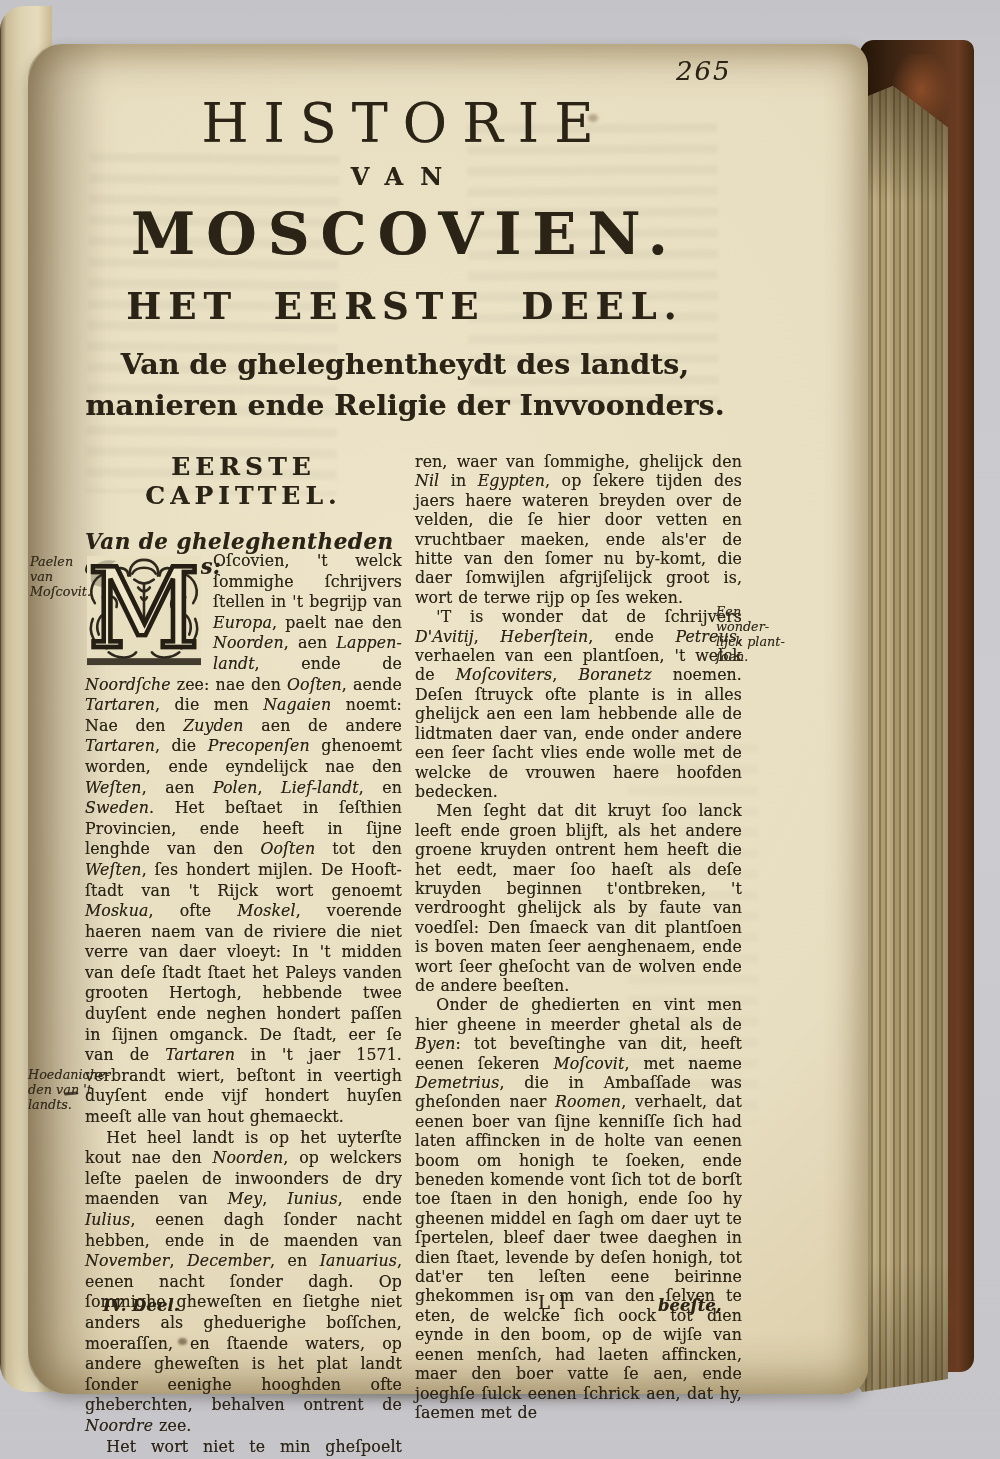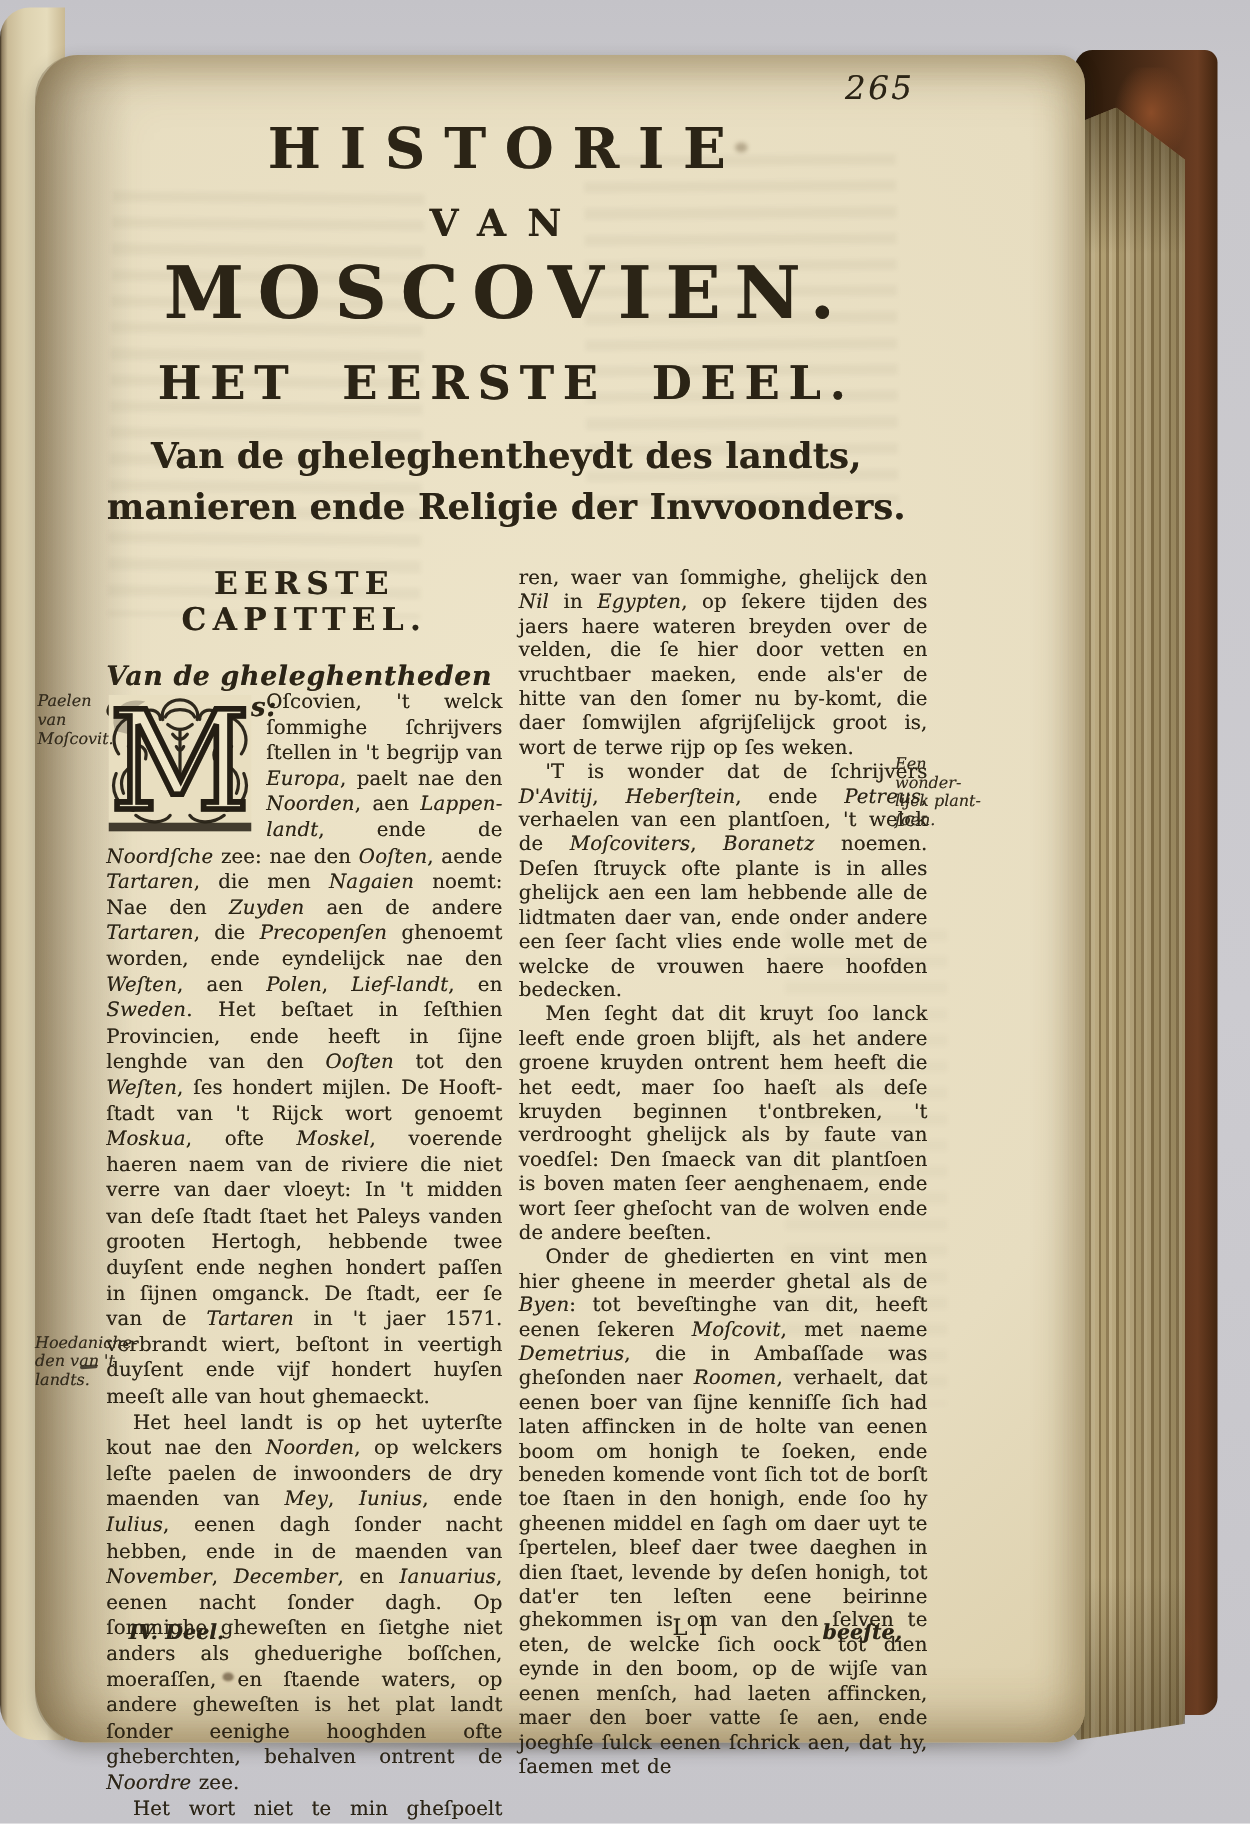--- a/index.html
+++ b/index.html
@@ -43,22 +43,22 @@
     background:linear-gradient(90deg,rgba(75,58,30,.30),rgba(75,58,30,.12) 45%,rgba(75,58,30,0));
     border-radius:34px 0 0 40px;}
   
   .bleed{position:absolute;opacity:.55;filter:blur(1.6px);pointer-events:none;
     background:repeating-linear-gradient(180deg,rgba(96,92,64,.10) 0 9px,rgba(96,92,64,0) 9px 21px);}
   .spot{position:absolute;border-radius:50%;}
   .ink{color:var(--ink);text-shadow:0 0 .5px rgba(43,36,22,.55);}
   .page-number{position:absolute;left:648px;top:12px;width:80px;font-size:26px;
     font-style:italic;letter-spacing:2px;}
   .title-wrap{position:absolute;left:27px;top:0;width:700px;text-align:center;}
-  .t-historie{position:absolute;left:0;top:48px;width:100%;font-size:45px;letter-spacing:15px;font-weight:700;text-align:center;}
-  .t-van{position:absolute;left:0;top:118px;width:100%;font-size:30px;letter-spacing:17px;font-weight:700;}
+  .t-historie{position:absolute;left:0;top:48px;width:100%;font-size:54px;letter-spacing:15px;font-weight:400;text-align:center;}
+  .t-van{position:absolute;left:0;top:118px;width:100%;font-size:24px;letter-spacing:17px;font-weight:700;}
   .t-mosc{position:absolute;left:0;top:156px;width:100%;font-size:58px;letter-spacing:11px;font-weight:700;}
   .t-deel{position:absolute;left:0;top:240px;width:100%;font-size:37px;letter-spacing:7px;word-spacing:16px;font-weight:700;}
   .t-sub{position:absolute;left:0;top:300px;width:100%;font-size:28.5px;line-height:41px;font-weight:700;}
   .t-chap{position:absolute;left:57px;top:408px;width:317px;text-align:center;font-size:25px;
     letter-spacing:5px;word-spacing:9px;font-weight:700;}
   .t-chapsub{position:absolute;left:57px;top:457px;width:317px;font-style:italic;font-size:21.5px;
     font-weight:700;letter-spacing:.5px;margin-top:28px;}
   .col{position:absolute;font-size:15.8px;text-align:justify;letter-spacing:.1px;word-spacing:.8px;}
   .col p{margin:0;}
   .col p.ind{text-indent:1.35em;}

